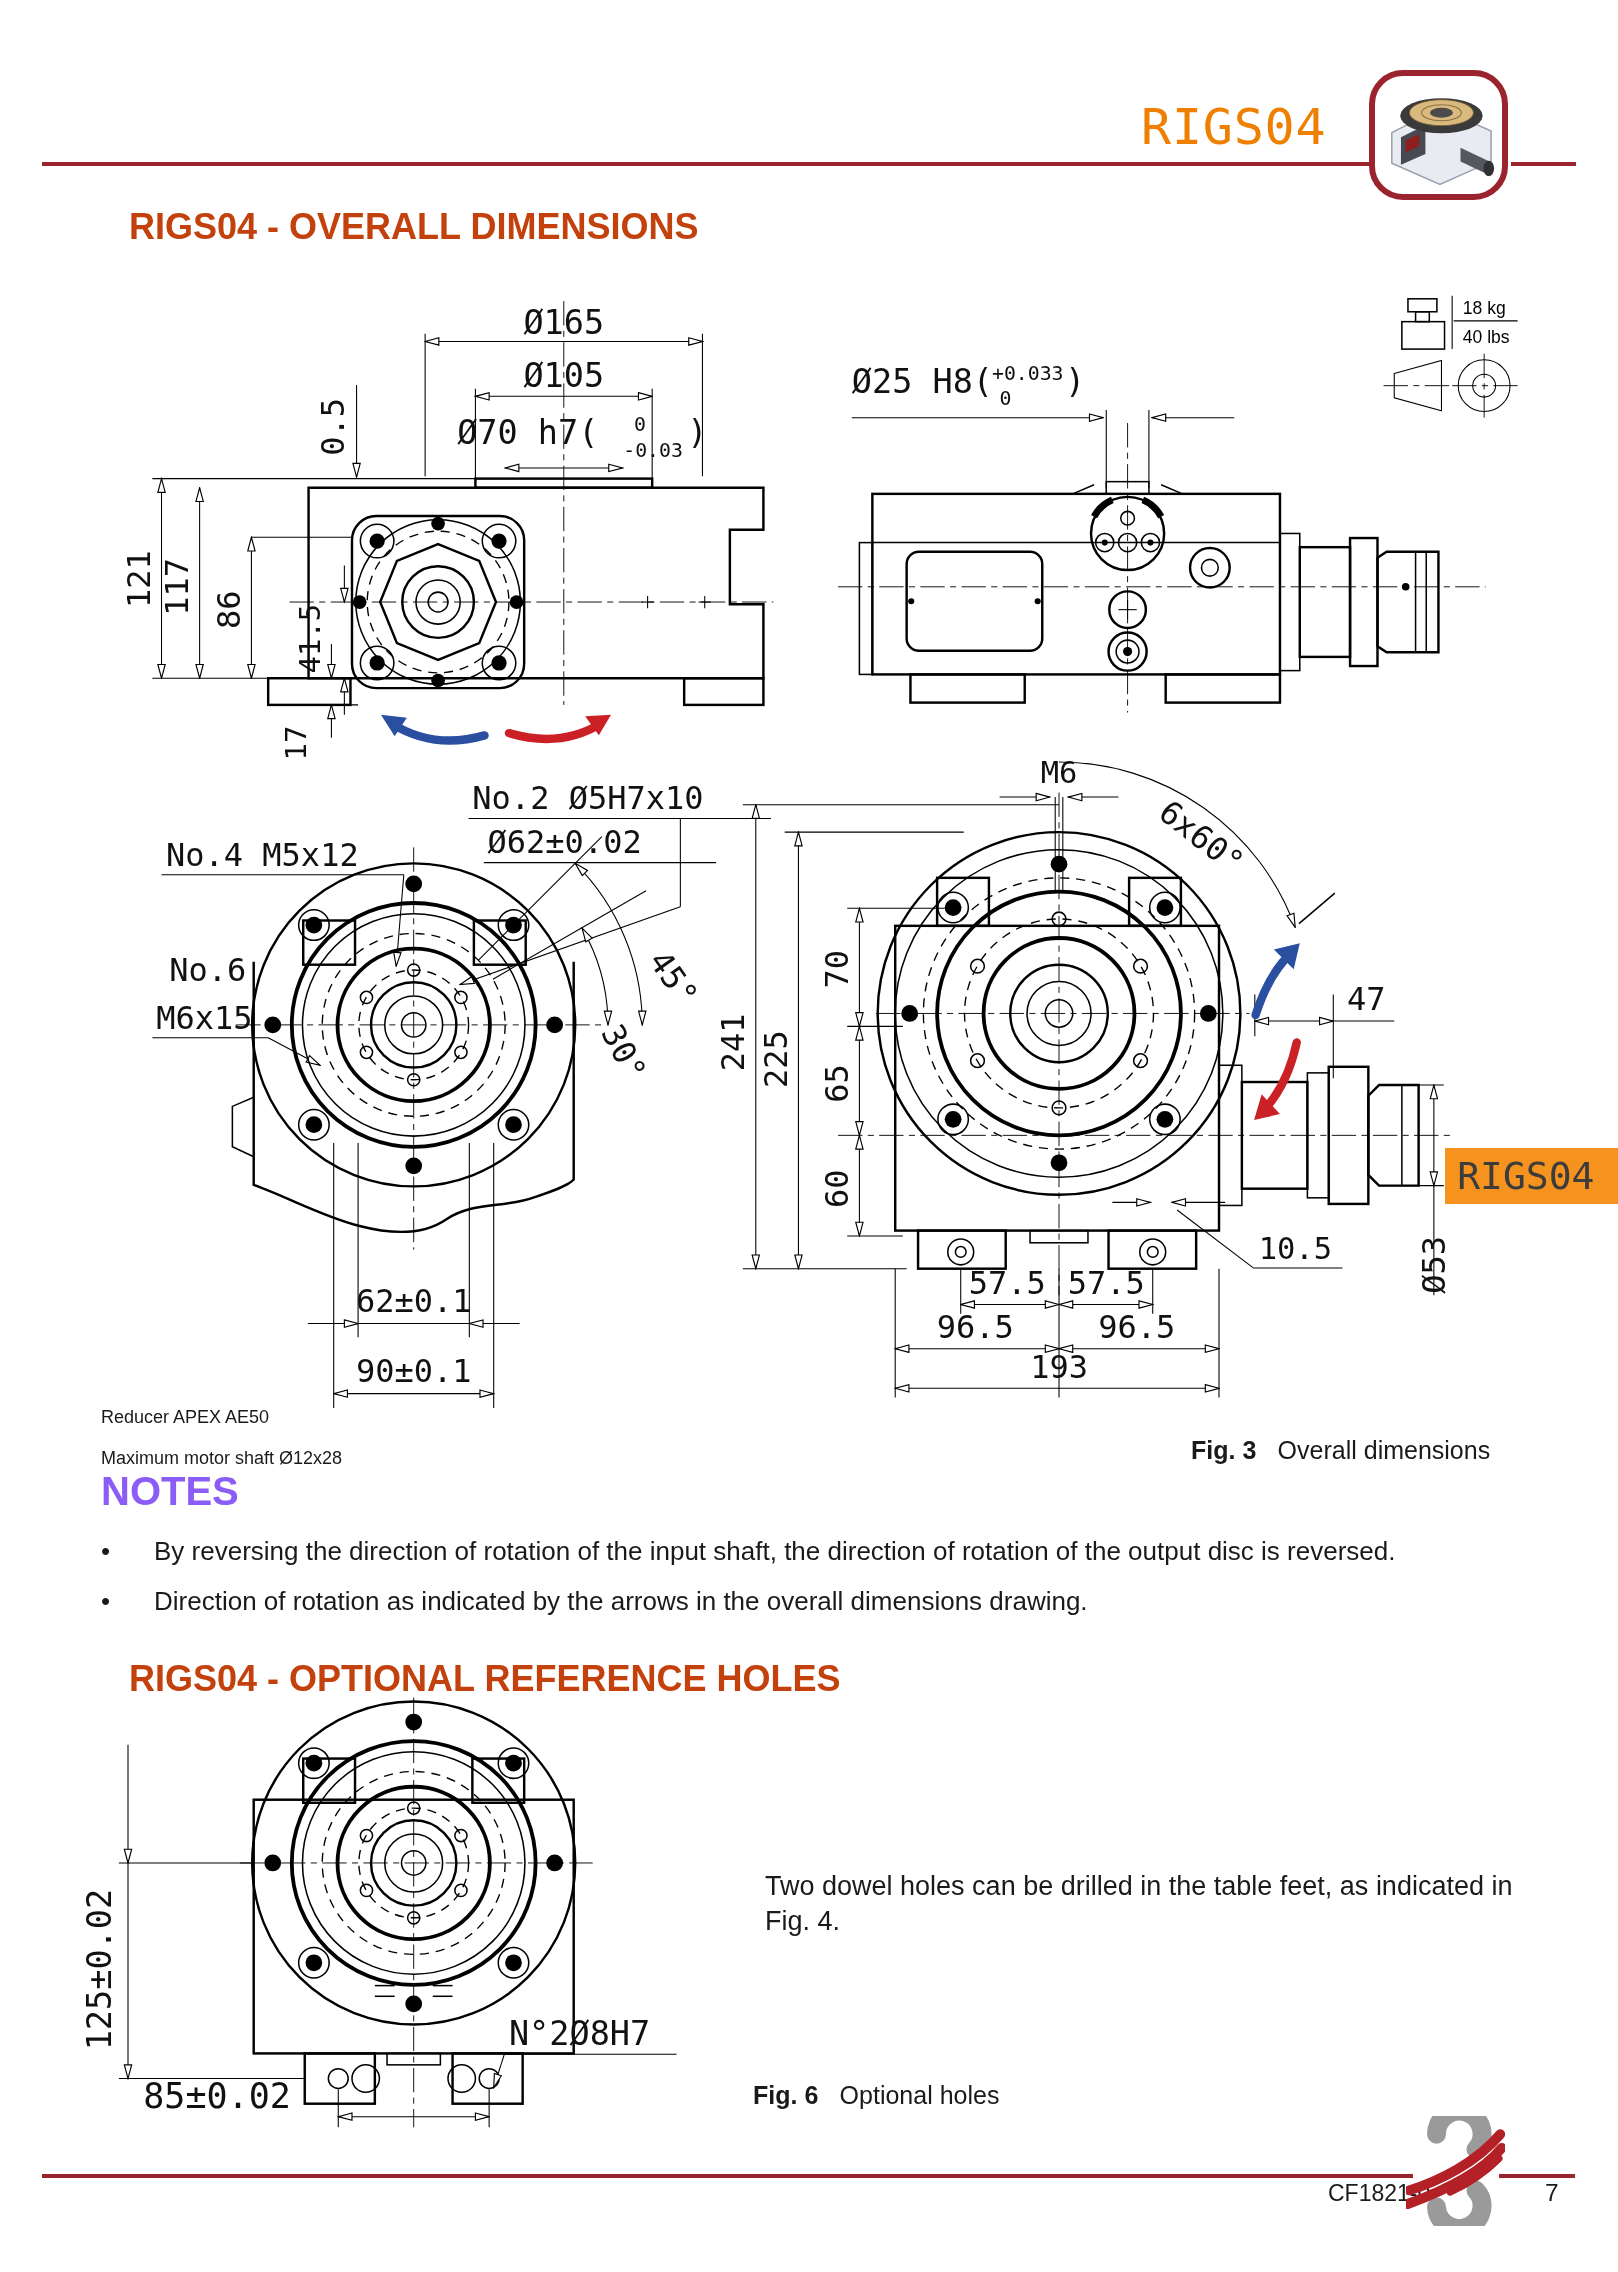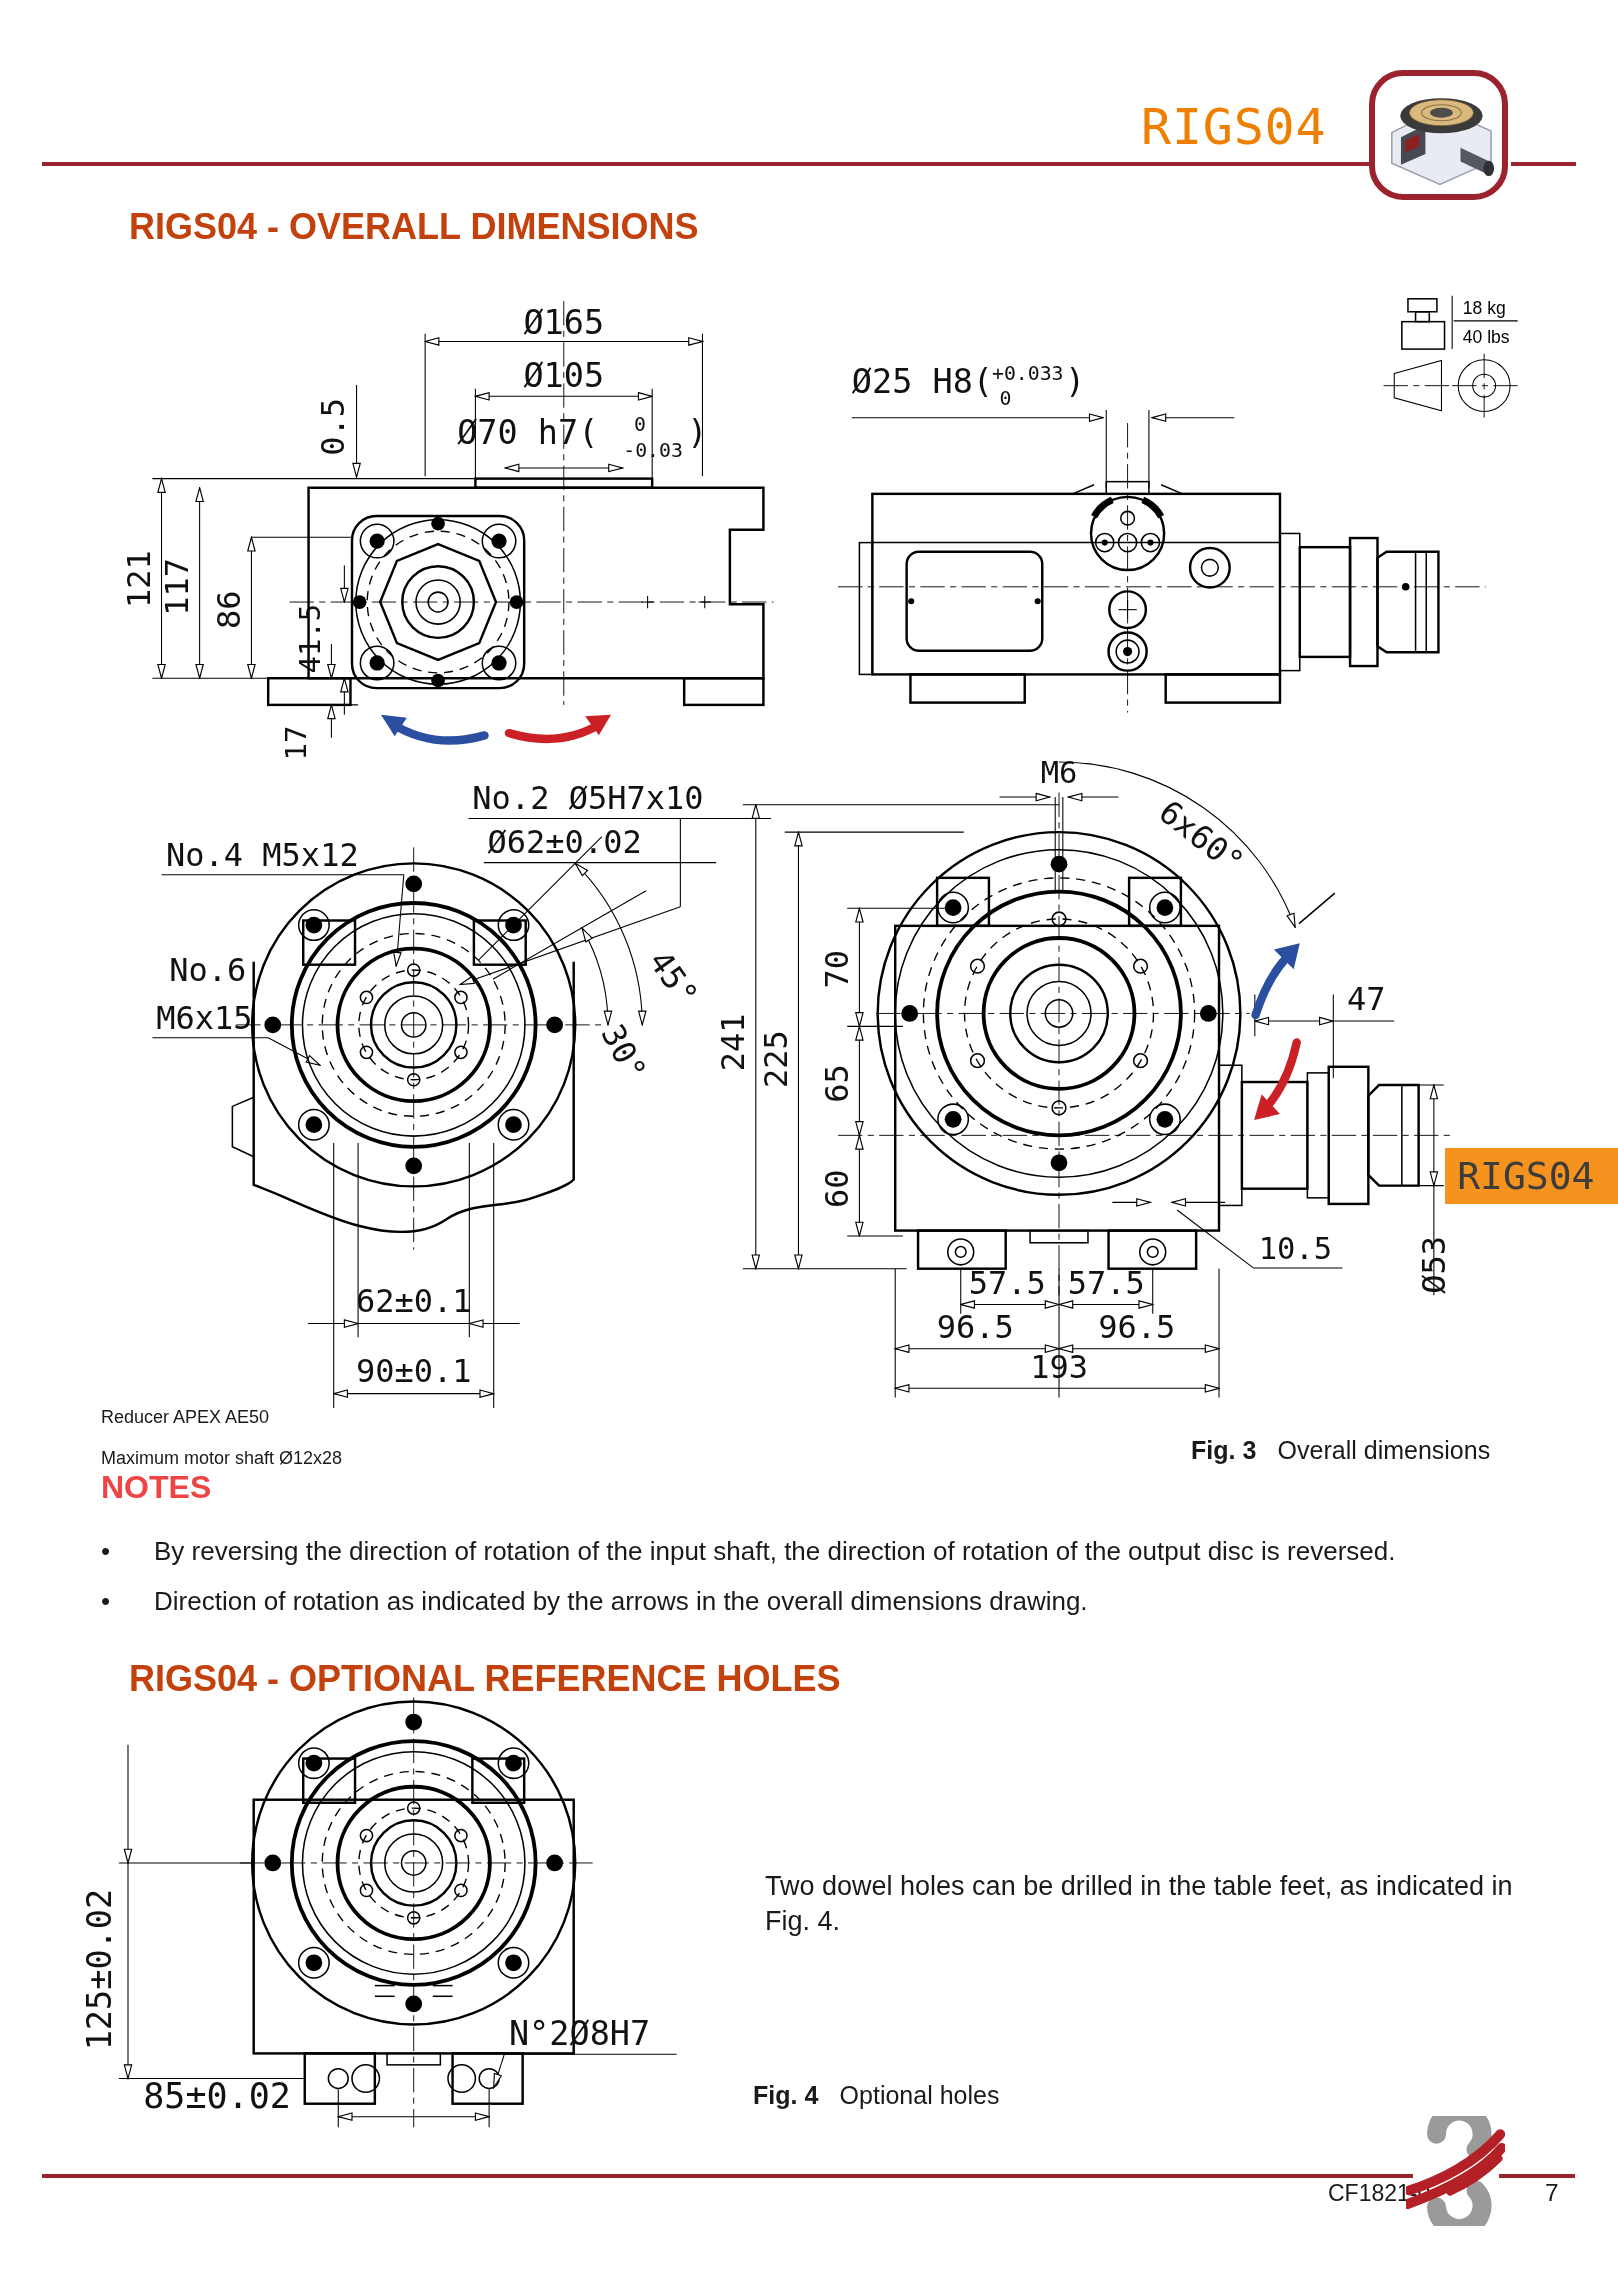--- a/index.html
+++ b/index.html
@@ -9,21 +9,21 @@
   #hdr-title{left:1141px;top:98px;font-size:50px;letter-spacing:0.8px;font-weight:400;color:#ee7f00;font-family:"DejaVu Sans Mono","Liberation Mono",monospace;}
   #logo-box{left:1369px;top:70px;width:139px;height:130px;border:6.9px solid #9b232d;border-radius:34px;background:#fff;box-sizing:border-box;overflow:hidden;}
   .sec-title{font-size:36px;font-weight:700;color:#c2410c;letter-spacing:0px;margin-left:28px;}
   #sec1{left:101px;top:206px;}
   #sec2{left:101px;top:1658px;}
   #reducer{left:101px;top:1397px;font-size:18px;line-height:41px;}
   .figcap{font-size:25px;}
   .figcap b{font-weight:700;margin-right:21.3px;}
   #fig3{left:1191px;top:1428px;margin-top:8px;}
   #fig4{left:753px;top:2081px;}
-  #notes-title{left:101px;top:1469px;font-size:32px;font-weight:700;color:#ef4444;}
+  #notes-title{left:101px;top:1469px;font-size:40px;font-weight:700;color:#8b5cf6;}
   .bullet{position:absolute;left:101px;width:1448px;font-size:26px;}
   .bullet .dot{display:inline-block;width:53px;}
   #para{left:753px;top:1857px;width:777px;font-size:27px;line-height:35px;}
   #para p{margin:12px;}
   #side-tab{left:1445px;top:1148px;width:174px;height:56px;background:#f6921e;}
   #side-tab span{display:block;padding-left:12.2px;line-height:56px;font-size:38px;color:#3c3c3c;font-family:"DejaVu Sans Mono","Liberation Mono",monospace;}
   #foot-code{left:1328px;top:2180px;font-size:23px;}
   #foot-page{left:1545px;top:2179px;font-size:24.4px;}
   
   .o2{stroke:#000;stroke-width:2;fill:none;}
@@ -71,21 +71,21 @@
 <div class="bullet" style="top:1536px;"><span class="dot">•</span><span>By reversing the direction of rotation of the input shaft, the direction of rotation of the output disc is reversed.</span></div>
 <div class="bullet" style="top:1586px;"><span class="dot">•</span><span>Direction of rotation as indicated by the arrows in the overall dimensions drawing.</span></div>
 
 <div class="abs sec-title" id="sec2">RIGS04 - OPTIONAL REFERENCE HOLES</div>
 
 <div class="abs" id="para">
   <p>Two dowel holes can be drilled in the table feet, as indicated in Fig. 4.</p>
 </div>
 
 <div class="abs figcap" id="fig4">
-  <b>Fig. 4</b><span>Optional holes</span>
+  <b>Fig. 6</b><span>Optional holes</span>
 </div>
 
 <div class="abs" id="side-tab">
   <span>RIGS04</span>
 </div>
 
 <div class="hline" style="left:42px;top:2174px;width:1371px;"></div>
 <div class="hline" style="left:1499px;top:2174px;width:76px;"></div>
 <div class="abs" id="foot-code">CF1821-0</div>
 <div class="abs" id="foot-page">7</div>

